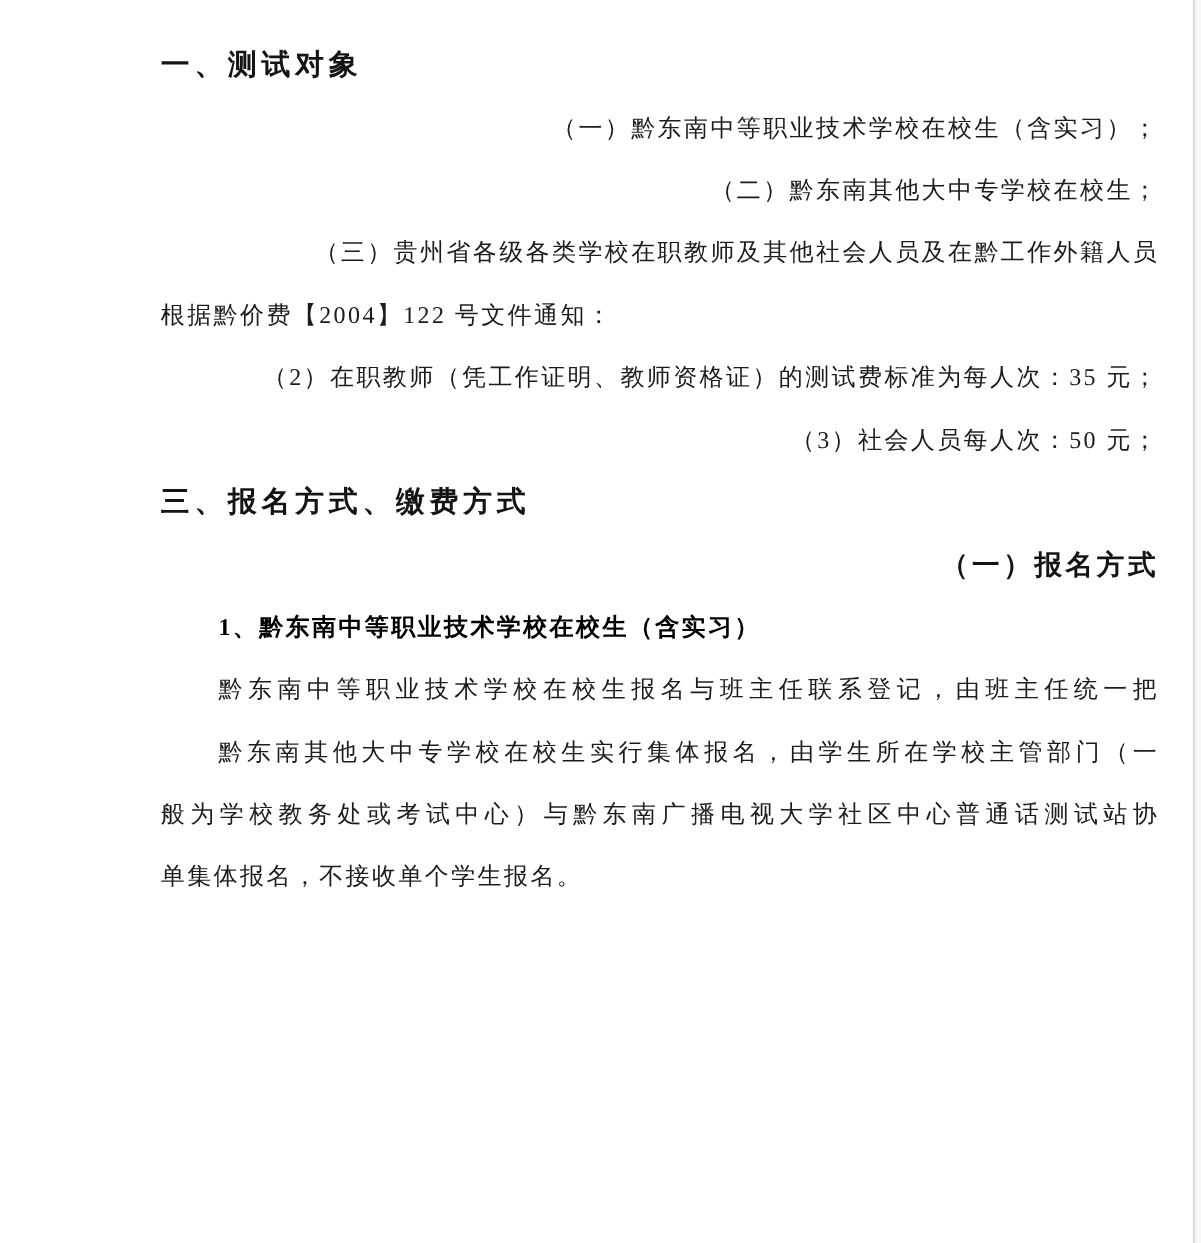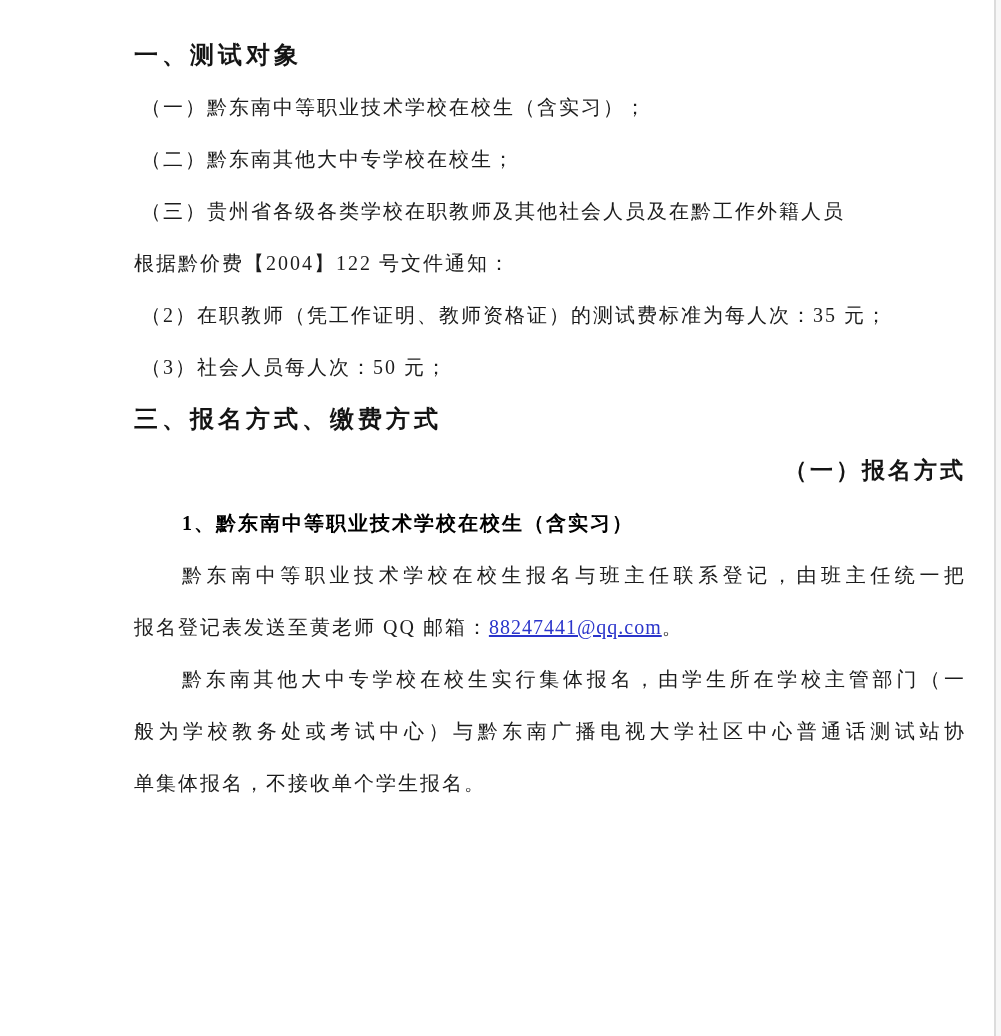--- a/index.html
+++ b/index.html
@@ -33,20 +33,21 @@
     text-align: justify;
     text-align-last: justify;
   }
   
   .ind {
     padding-left: 48px;
   }
   
   .item {
     padding-left: 7px;
+    text-align: right;
   }
   .h1 {
     font-weight: bold;
     font-size: 24px;
     letter-spacing: 4px;
     color: #141414;
   }
   .h2 {
     font-weight: bold;
     font-size: 23px;
@@ -102,23 +103,20 @@
   <div class="line item">（3）社会人员每人次：50 元；</div>
 
   <div class="line h1">三、报名方式、缴费方式</div>
 
   <div class="line h2">（一）报名方式</div>
 
   <div class="line h3">1、黔东南中等职业技术学校在校生（含实习）</div>
 
   <div class="line jfull ind">黔东南中等职业技术学校在校生报名与班主任联系登记，由班主任统一把</div>
 
-  <div class="line">
-    <span>报名登记表发送至黄老师 QQ 邮箱：</span><a href="#" class="email-link">88247441@qq.com</a><span>。</span>
-  </div>
 
 
   <div class="line jfull ind">黔东南其他大中专学校在校生实行集体报名，由学生所在学校主管部门（一</div>
   <div class="line jfull">般为学校教务处或考试中心）与黔东南广播电视大学社区中心普通话测试站协</div>
   <div class="line">单集体报名，不接收单个学生报名。</div>
 
 </div>
 
 <div class="edge-strip"></div>
 <div class="edge-line"></div>

